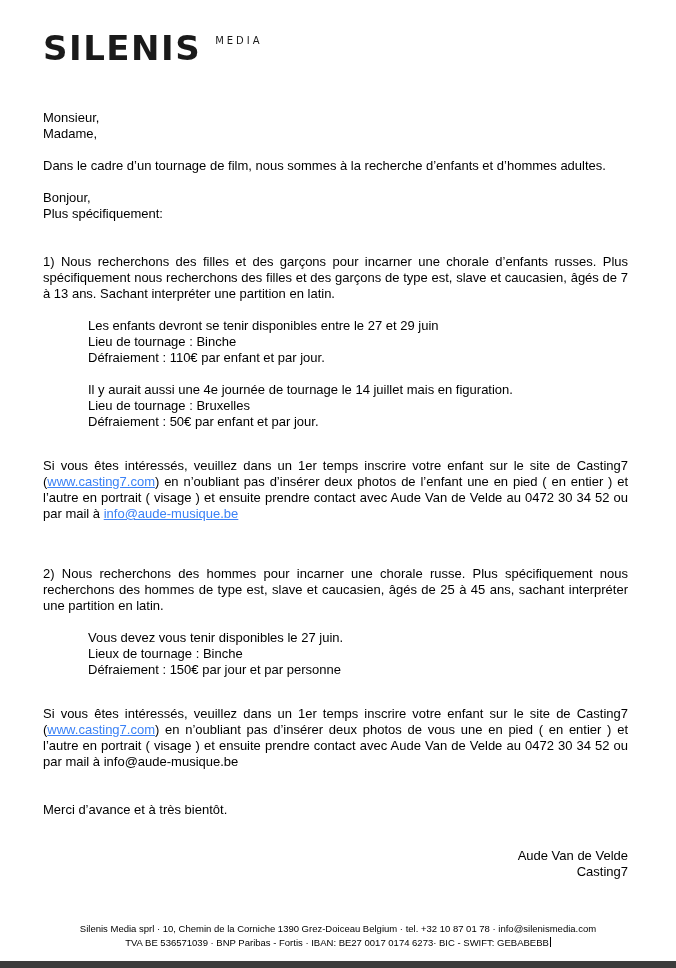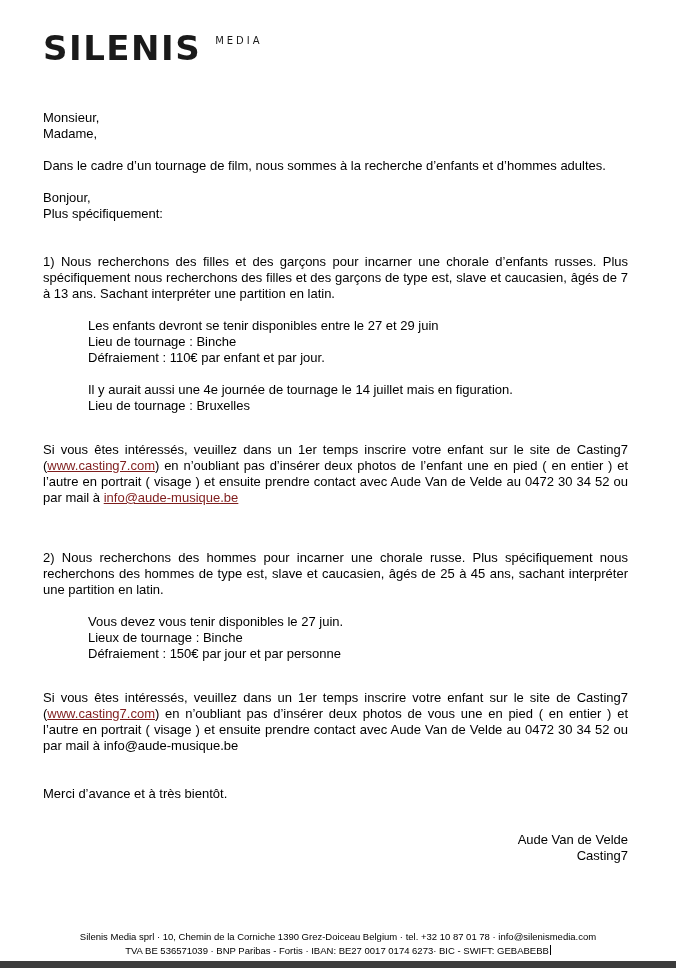--- a/index.html
+++ b/index.html
@@ -31,25 +31,25 @@
   .body { font-size: 13px; line-height: 16px; }
   .ln { min-height: 16px; }
   .para { text-align: justify; }
   .indent { padding-left: 45px; }
   .mt-16 { margin-top: 16px; }
   .mt-28 { margin-top: 28px; }
   .mt-32 { margin-top: 32px; }
   .mt-44 { margin-top: 44px; }
   .signature { text-align: right; margin-top: 30px; }
 
-  a.link { color: #7f1d1d; cursor: pointer; }
+  a.link { color: #3b82f6; cursor: pointer; }
 
   
   .footer {
-    position: absolute; left: 0; right: 0; bottom: 10px;
+    position: absolute; left: 0; right: 0; bottom: 18px;
     text-align: center; font-size: 9.5px; line-height: 14px; color: #000000;
   }
   .cursor {
     display: inline-block; width: 1px; height: 10px;
     background: #000; vertical-align: -1px; margin-left: 1px;
   }
   .bottom-bar {
     position: absolute; left: 0; right: 0; bottom: 0;
     height: 7px; background: #3c3c3c;
   }
@@ -78,20 +78,21 @@
 
     <div class="indent mt-16">
       <div class="ln">Les enfants devront se tenir disponibles entre le 27 et 29 juin</div>
       <div class="ln">Lieu de tournage : Binche</div>
       <div class="ln">Défraiement : 110€ par enfant et par jour.</div>
     </div>
 
     <div class="indent mt-16">
       <div class="ln">Il y aurait aussi une 4e journée de tournage le 14 juillet mais en figuration.</div>
       <div class="ln">Lieu de tournage : Bruxelles</div>
+      <div class="ln">Défraiement : 50€ par enfant et par jour.</div>
     </div>
 
     <p class="para mt-28"><span>Si vous êtes intéressés, veuillez dans un 1er temps inscrire votre enfant sur le site de Casting7 (</span><a class="link" href="#">www.casting7.com</a><span>) en n’oubliant pas d’insérer deux photos de l’enfant une en pied ( en entier ) et l’autre en portrait ( visage ) et ensuite prendre contact avec Aude Van de Velde au 0472 30 34 52 ou par mail à </span><a class="link" href="#">info@aude-musique.be</a></p>
 
     <p class="para mt-44">2) Nous recherchons des hommes pour incarner une chorale russe. Plus spécifiquement nous recherchons des hommes de type est, slave et caucasien, âgés de 25 à 45 ans, sachant interpréter une partition en latin.</p>
 
     <div class="indent mt-16">
       <div class="ln">Vous devez vous tenir disponibles le 27 juin.</div>
       <div class="ln">Lieux de tournage : Binche</div>
       <div class="ln">Défraiement : 150€ par jour et par personne</div>

